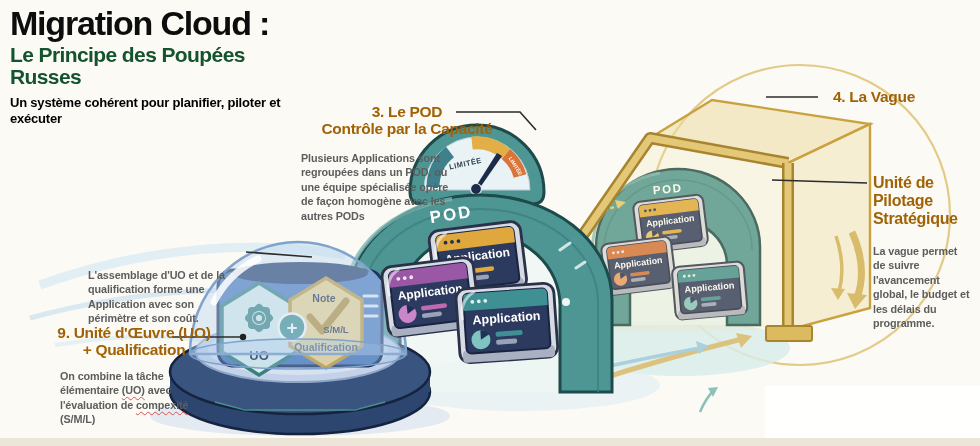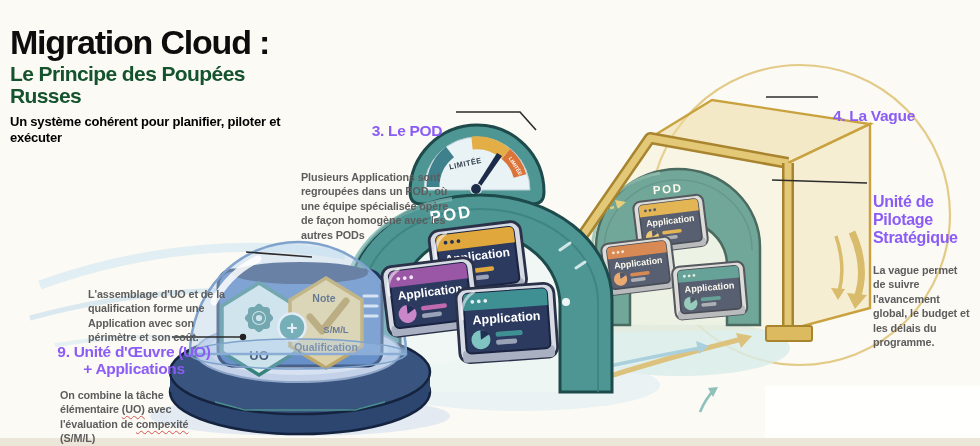--- a/index.html
+++ b/index.html
@@ -1,24 +1,24 @@
 <!DOCTYPE html>
 <html><head>
 <meta charset="utf-8">
 <style>
   html,body{margin:0;padding:0;}
   body{font-family:"Liberation Sans",sans-serif;}
   .canvas{position:relative;width:980px;height:446px;background:#fbfaf4;overflow:hidden;}
   .canvas svg{position:absolute;left:0;top:0;z-index:1;}
-  .txt{position:absolute;z-index:3;margin-top:19px;}
+  .txt{position:absolute;z-index:3;}
   .title{font-size:34px;font-weight:bold;letter-spacing:-1.2px;color:#0d0d0d;line-height:1.0;}
   .subtitle{font-size:21px;font-weight:bold;letter-spacing:-0.6px;color:#14532d;line-height:1.05;margin-top:4px;}
   .tagline{font-size:13px;font-weight:bold;color:#000000;line-height:1.25;margin-top:7px;letter-spacing:-0.2px;}
   .tagline span{display:block;}
-  .lbl{font-size:15.5px;font-weight:bold;color:#8b5cf6;letter-spacing:-0.3px;line-height:1.12;}
+  .lbl{font-size:15.5px;font-weight:bold;color:#a16207;letter-spacing:-0.3px;line-height:1.12;}
   .desc{font-size:10.8px;font-weight:bold;color:#5d5d5d;line-height:1.34;letter-spacing:-0.1px;}
   .squig{text-decoration:underline wavy #d9534f 1px;text-underline-offset:2px;}
   .bottom-strip{position:absolute;left:0;bottom:0;width:980px;height:8px;background:#ece6d9;z-index:0;}
   .white-patch{position:absolute;right:0;bottom:8px;width:215px;height:52px;background:rgba(255,255,255,0.85);z-index:0;}
   svg text{font-family:"Liberation Sans",sans-serif;font-weight:bold;}
 </style>
 </head>
 <body>
 
 <div class="canvas">
@@ -248,28 +248,29 @@
   <div class="txt" style="left:10px;top:6px;width:310px;">
     <div class="title">Migration Cloud :</div>
     <div class="subtitle">Le Principe des Poupées Russes</div>
     <div class="tagline">
       <span>Un système cohérent pour planifier, piloter et exécuter</span>
     </div>
   </div>
 
   <div class="txt lbl" style="left:293px;top:103px;width:228px;text-align:center;">
     <div>3. Le POD</div>
+    <div>Contrôle par la Capacité</div>
   </div>
   <div class="txt desc" style="left:301px;top:151px;width:162px;">Plusieurs Applications sont regroupées dans un POD, où une équipe spécialisée opère de façon homogène avec les autres PODs</div>
 
   <div class="txt lbl" style="left:833px;top:88px;">4. La Vague</div>
 
   <div class="txt lbl" style="left:873px;top:174px;width:96px;font-size:16px;">Unité de Pilotage Stratégique</div>
   <div class="txt desc" style="left:873px;top:244px;width:98px;">La vague permet de suivre l'avancement global, le budget et les délais du programme.</div>
 
   <div class="txt desc" style="left:88px;top:268px;width:150px;">L'assemblage d'UO et de la qualification forme une Application avec son périmètre et son coût.</div>
 
   <div class="txt lbl" style="left:50px;top:324px;width:168px;text-align:center;">
     <div>9. Unité d'Œuvre (UO)</div>
-    <div>+ Applications</div>
+    <div>+ Qualification</div>
   </div>
   <div class="txt desc" style="left:60px;top:369px;width:150px;"><span>On combine la tâche élémentaire </span><span class="squig">(UO)</span><span> avec l'évaluation de </span><span class="squig">compexité</span><span> (S/M/L)</span></div>
 </div>
 
 </body></html>

